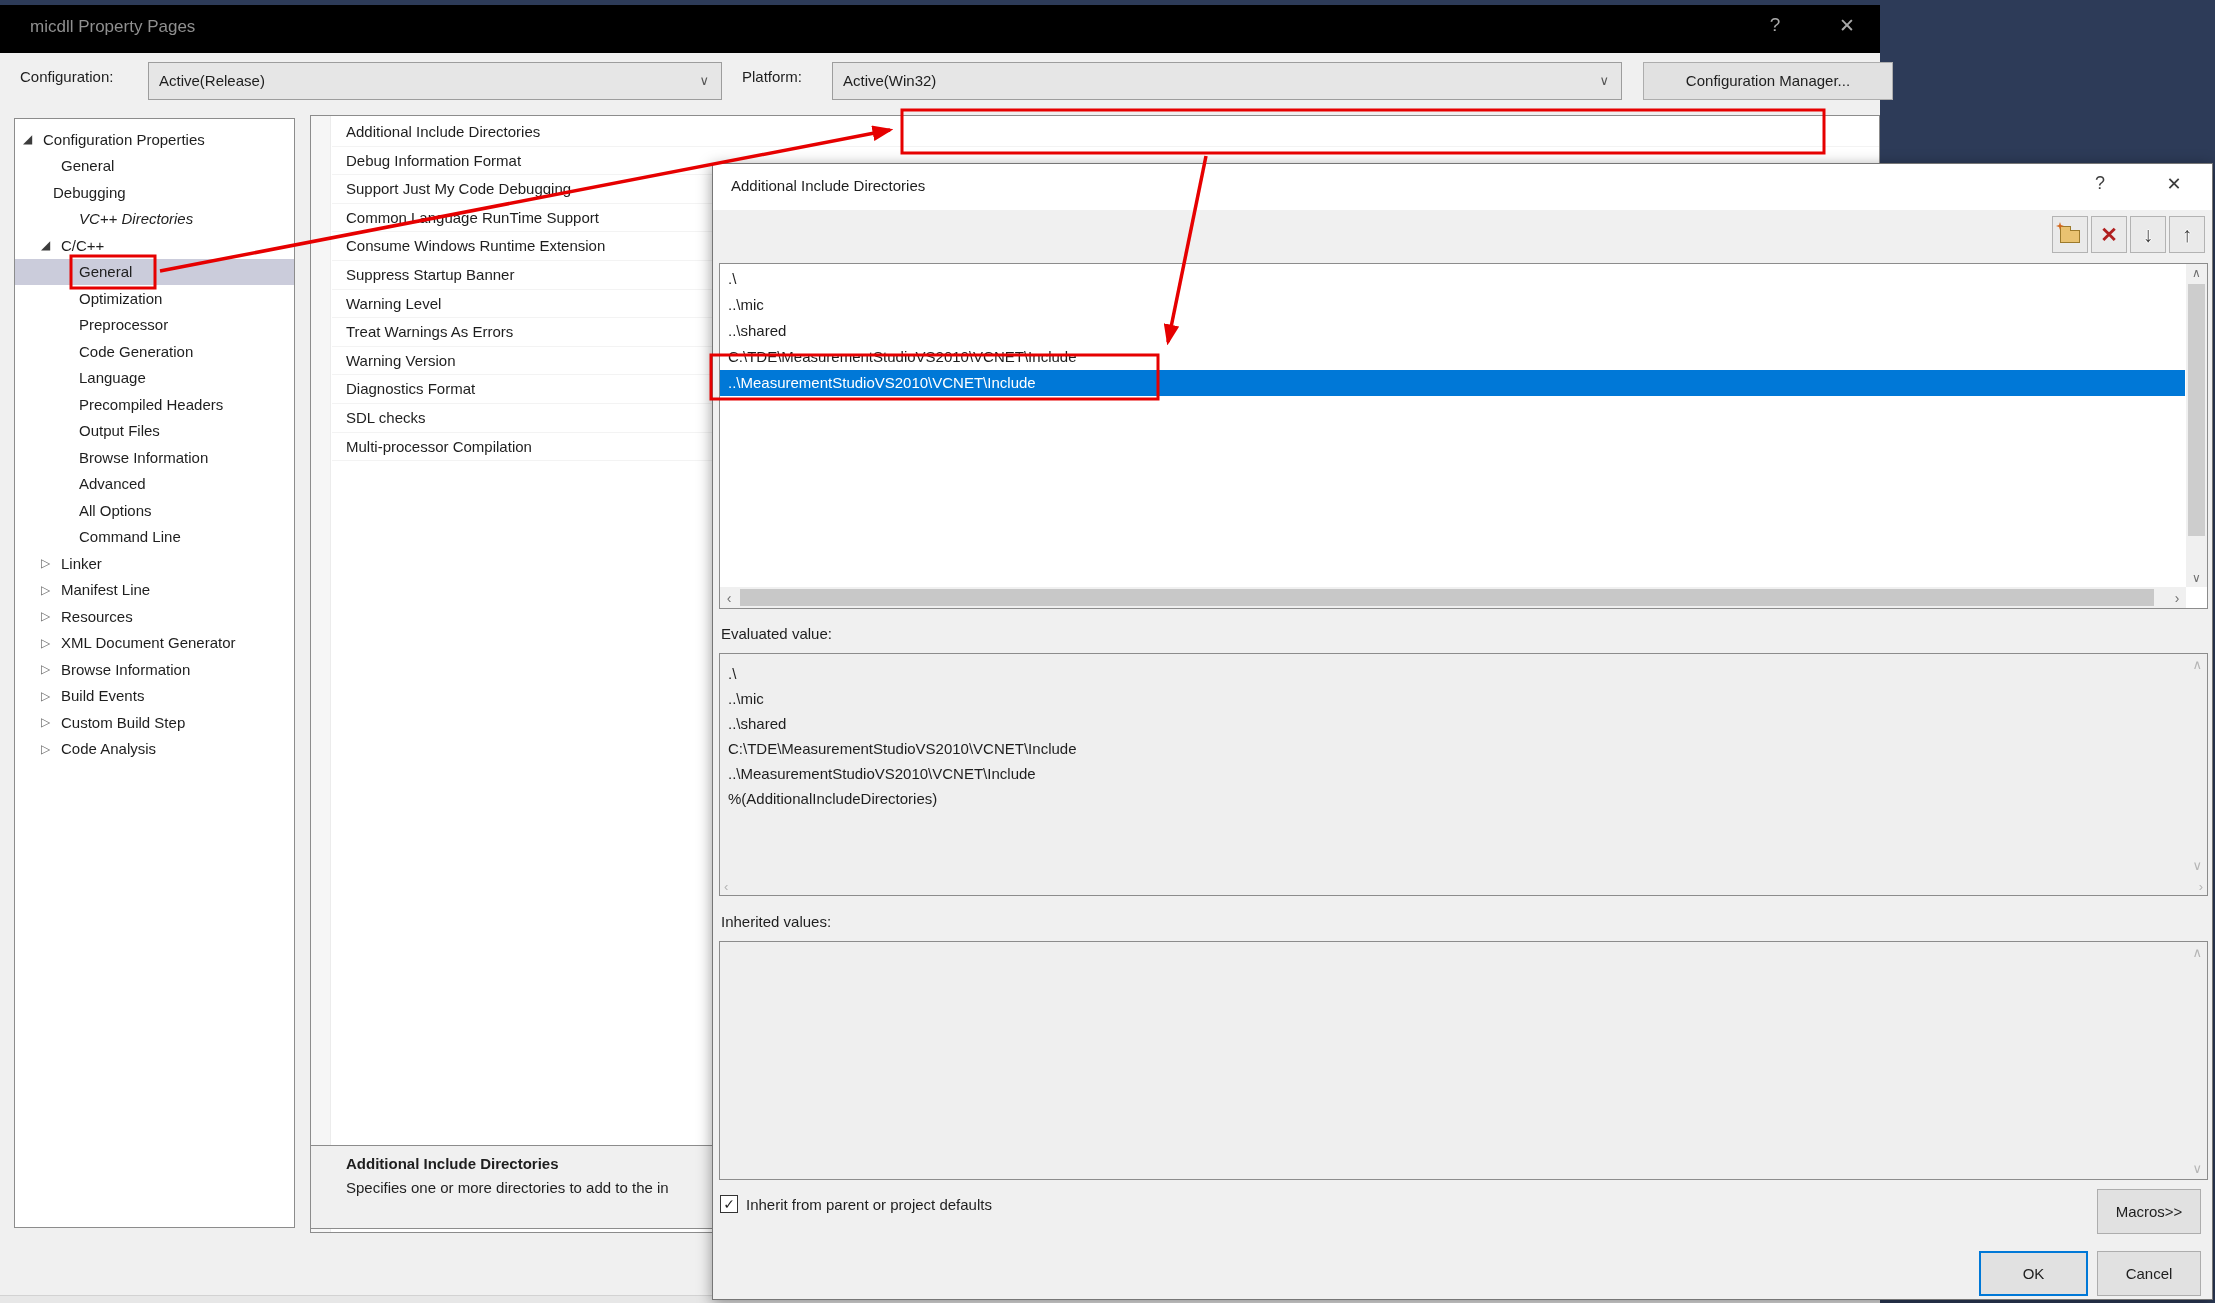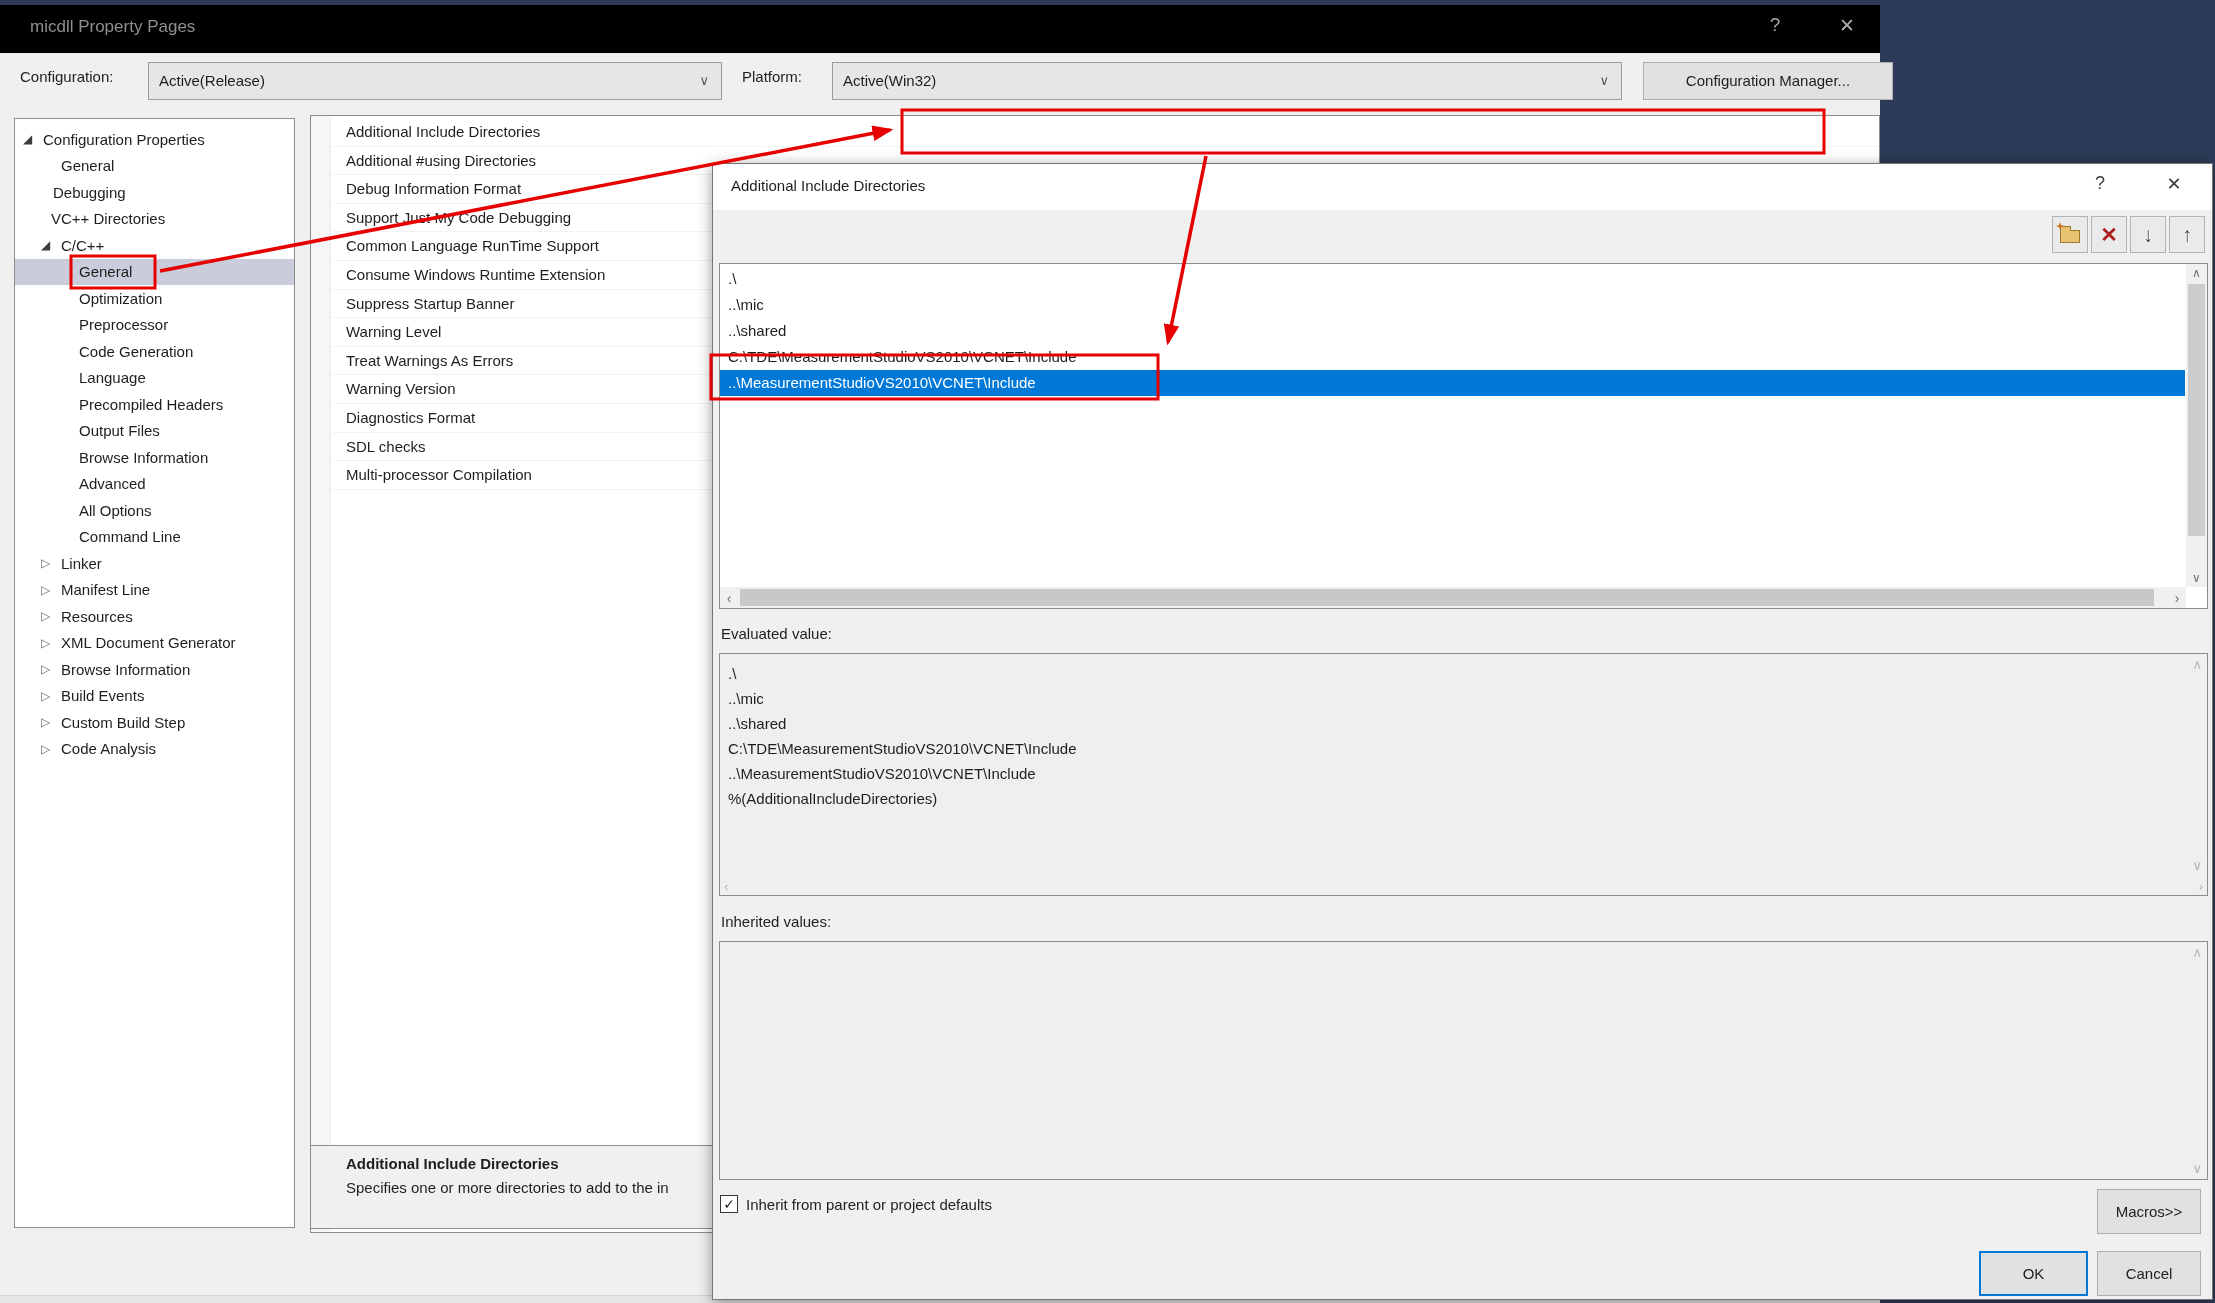--- a/index.html
+++ b/index.html
@@ -134,21 +134,21 @@
         <div class="tree-row" style="padding-left: 26px;">
           <span class="tree-glyph"></span>
           <span class="tree-label">General</span>
         </div>
 
         <div class="tree-row" style="padding-left: 18px;">
           <span class="tree-glyph"></span>
           <span class="tree-label">Debugging</span>
         </div>
 
-        <div class="tree-row" style="padding-left: 16px;">
+        <div class="tree-row" style="padding-left: 44px; font-style: italic;">
           <span class="tree-glyph"></span>
           <span class="tree-label">VC++ Directories</span>
         </div>
 
         <div class="tree-row" style="padding-left: 26px;">
           <span class="tree-glyph">◢</span>
           <span class="tree-label">C/C++</span>
         </div>
 
         <div class="tree-row sel" style="padding-left: 44px;">
@@ -246,21 +246,20 @@
           <span class="tree-label">Code Analysis</span>
         </div>
       </div>
 
     <div class="prop-grid">
       <div class="prop-gutter"></div>
       <div class="prop-rows">
 
           <div class="prop-row">Additional Include Directories</div>
 
-          <div class="prop-row">Additional #using Directories</div>
 
           <div class="prop-row">Debug Information Format</div>
 
           <div class="prop-row">Support Just My Code Debugging</div>
 
           <div class="prop-row">Common Language RunTime Support</div>
 
           <div class="prop-row">Consume Windows Runtime Extension</div>
 
           <div class="prop-row">Suppress Startup Banner</div>

